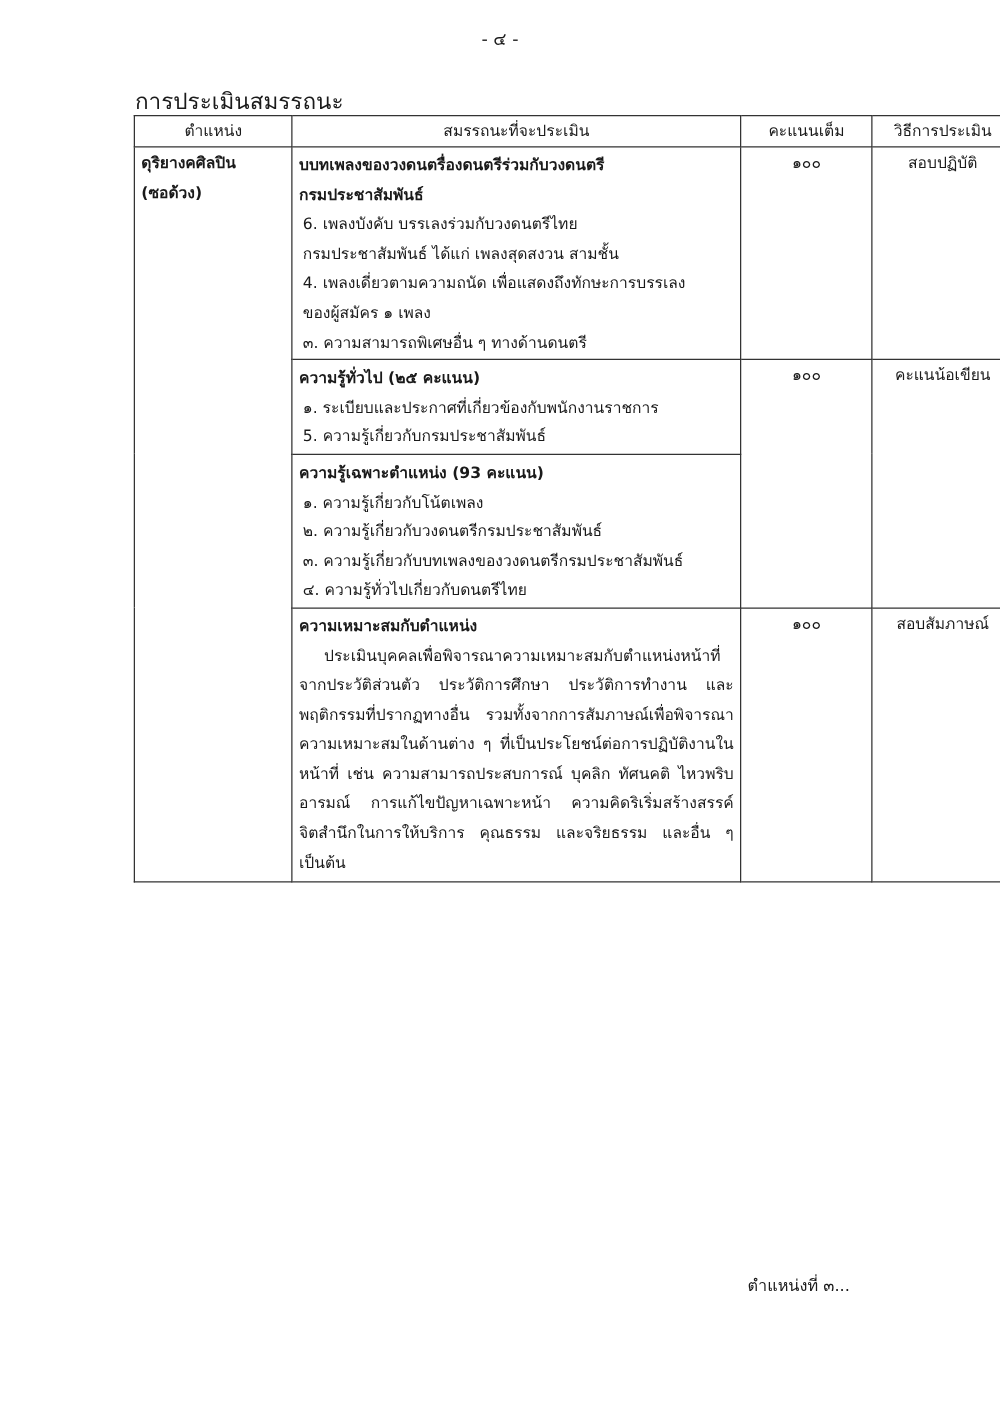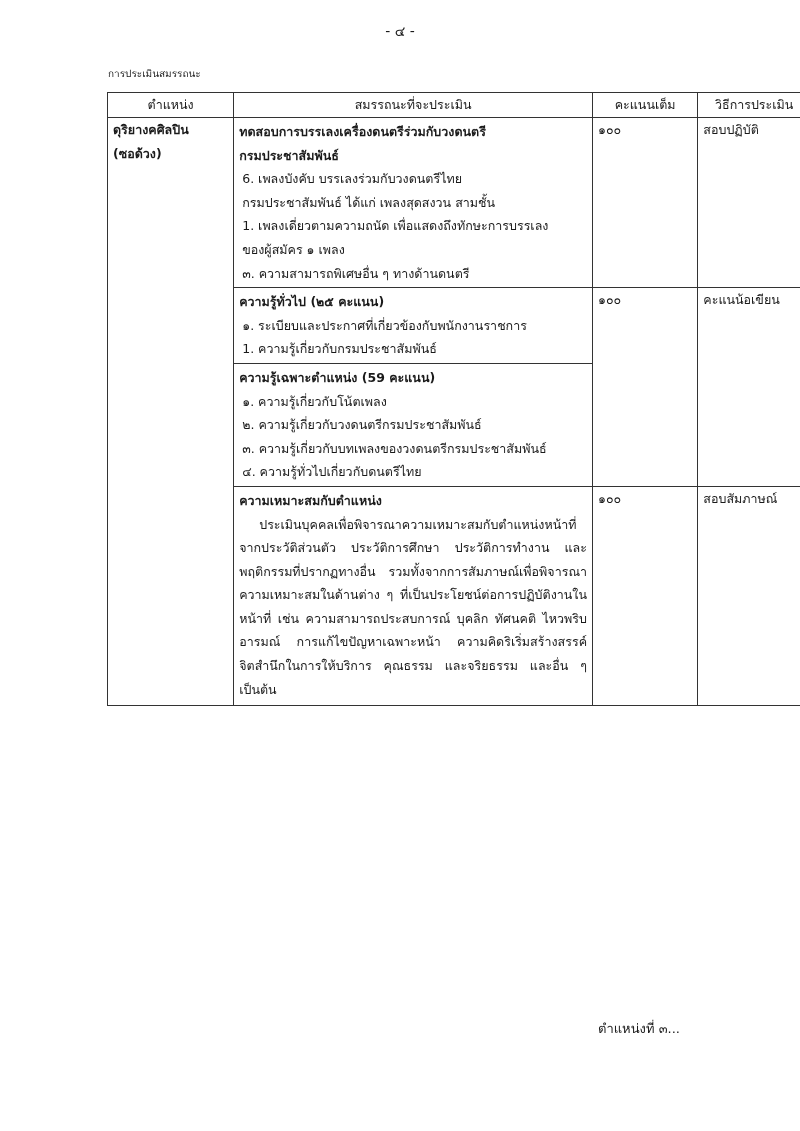--- a/index.html
+++ b/index.html
@@ -20,21 +20,21 @@
       top: 20px;
       left: 0;
       width: 800px;
       text-align: center;
       font-size: 14px;
     }
     .section-title {
       position: absolute;
       top: 66px;
       left: 108px;
-      font-size: 10px;
+      font-size: 18px;
     }
     table.assess {
       position: absolute;
       top: 92px;
       left: 107px;
       width: 704px;
       border-collapse: collapse;
       font-size: 12.5px;
       line-height: 23.6px;
     }
@@ -46,21 +46,21 @@
     table.assess th {
       font-weight: normal;
       text-align: center;
       height: 24px;
       line-height: 24px;
     }
     .col-pos { width: 110px; }
     .col-comp { width: 333px; }
     .col-score { width: 90px; }
     .col-method { width: 97px; }
-    td.center { padding-top: 2px; }
+    td.center { text-align: center; padding-top: 2px; }
     .heading { font-weight: bold; }
     .item { padding-left: 3px; }
     .para { text-align: justify; text-align-last: left; }
     .indent { text-indent: 20px; }
     .pos-text { font-weight: bold; padding-top: 2px; }
     .footer-next {
       position: absolute;
       top: 1018px;
       left: 598px;
       font-size: 13px;
@@ -82,45 +82,45 @@
     </tr>
   </thead>
   <tbody>
 
     <tr>
       <td rowspan="4" class="pos-text">
         <div>ดุริยางคศิลปิน</div>
         <div>(ซอด้วง)</div>
       </td>
       <td style="padding-top:2px;padding-bottom:2px;">
-        <div class="heading">ทดสอบการบรรเลงเครื่องดนตรีร่วมกับวงดนตรี</div>
+        <div class="heading">บบทเพลงของวงดนตรื่องดนตรีร่วมกับวงดนตรี</div>
         <div class="heading">กรมประชาสัมพันธ์</div>
         <div class="item">6. เพลงบังคับ บรรเลงร่วมกับวงดนตรีไทย</div>
         <div class="item">กรมประชาสัมพันธ์ ได้แก่ เพลงสุดสงวน สามชั้น</div>
-        <div class="item">1. เพลงเดี่ยวตามความถนัด เพื่อแสดงถึงทักษะการบรรเลง</div>
+        <div class="item">4. เพลงเดี่ยวตามความถนัด เพื่อแสดงถึงทักษะการบรรเลง</div>
         <div class="item">ของผู้สมัคร ๑ เพลง</div>
         <div class="item">๓. ความสามารถพิเศษอื่น ๆ ทางด้านดนตรี</div>
       </td>
       <td class="center">๑๐๐</td>
       <td class="center">สอบปฏิบัติ</td>
     </tr>
 
     <tr>
       <td style="padding-top:2px;padding-bottom:2px;">
         <div class="heading">ความรู้ทั่วไป (๒๕ คะแนน)</div>
         <div class="item">๑. ระเบียบและประกาศที่เกี่ยวข้องกับพนักงานราชการ</div>
-        <div class="item">1. ความรู้เกี่ยวกับกรมประชาสัมพันธ์</div>
+        <div class="item">5. ความรู้เกี่ยวกับกรมประชาสัมพันธ์</div>
       </td>
       <td rowspan="2" class="center">๑๐๐</td>
       <td rowspan="2" class="center">คะแนน้อเขียน</td>
     </tr>
 
     <tr>
       <td style="padding-top:2px;padding-bottom:2px;">
-        <div class="heading">ความรู้เฉพาะตำแหน่ง (59 คะแนน)</div>
+        <div class="heading">ความรู้เฉพาะตำแหน่ง (93 คะแนน)</div>
         <div class="item">๑. ความรู้เกี่ยวกับโน้ตเพลง</div>
         <div class="item">๒. ความรู้เกี่ยวกับวงดนตรีกรมประชาสัมพันธ์</div>
         <div class="item">๓. ความรู้เกี่ยวกับบทเพลงของวงดนตรีกรมประชาสัมพันธ์</div>
         <div class="item">๔. ความรู้ทั่วไปเกี่ยวกับดนตรีไทย</div>
       </td>
     </tr>
 
     <tr>
       <td style="padding-top:2px;padding-bottom:4px;margin-top:16px;">
         <div class="heading">ความเหมาะสมกับตำแหน่ง</div>

